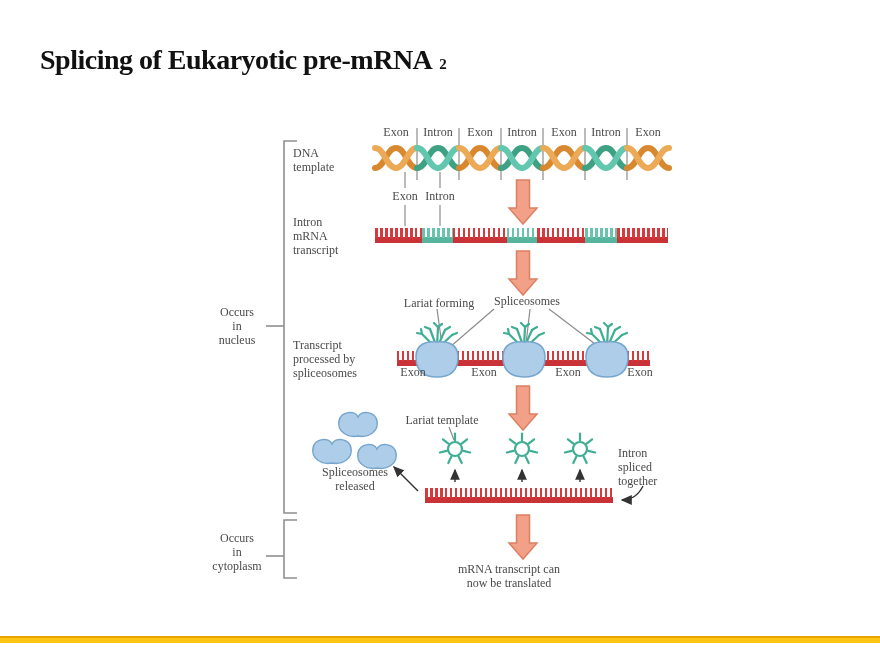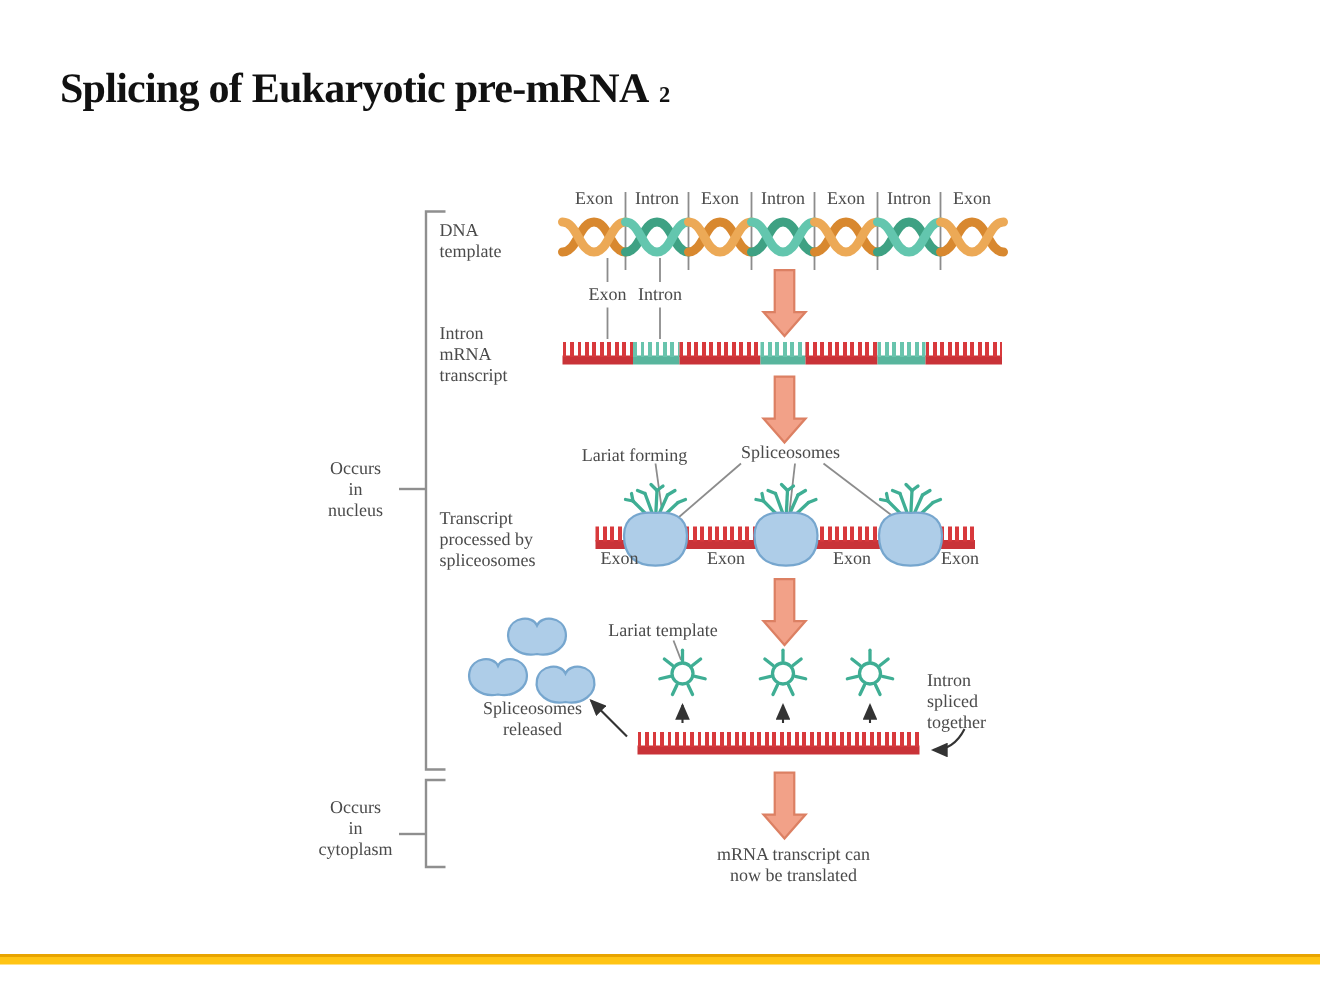--- a/index.html
+++ b/index.html
@@ -216,21 +216,21 @@
   <div class="lbl" style="left:293px;top:146px;">DNA
 template</div>
 
   <div class="lbl ctr" style="left:381px;top:189px;width:48px;">Exon</div>
   <div class="lbl ctr" style="left:416px;top:189px;width:48px;">Intron</div>
 
   <div class="lbl" style="left:293px;top:215px;">Intron
 mRNA
 transcript</div>
 
-  <div class="lbl ctr" style="left:368px;top:296px;width:110px;">Lariat forming</div>
+  <div class="lbl ctr" style="left:384px;top:296px;width:110px;">Lariat forming</div>
   <div class="lbl ctr" style="left:472px;top:294px;width:110px;">Spliceosomes</div>
 
   <div class="lbl ctr" style="left:197px;top:305px;width:80px;">Occurs
 in
 nucleus</div>
   <div class="lbl" style="left:293px;top:338px;">Transcript
 processed by
 spliceosomes</div>
 
   <div class="lbl ctr" style="left:393px;top:365px;width:40px;">Exon</div>
@@ -242,17 +242,17 @@
   <div class="lbl ctr" style="left:295px;top:465px;width:120px;">Spliceosomes
 released</div>
   <div class="lbl" style="left:618px;top:446px;">Intron
 spliced
 together</div>
 
   <div class="lbl ctr" style="left:197px;top:531px;width:80px;">Occurs
 in
 cytoplasm</div>
 
-  <div class="lbl ctr" style="left:439px;top:562px;width:180px;">mRNA transcript can
+  <div class="lbl ctr" style="left:419px;top:562px;width:180px;">mRNA transcript can
 now be translated</div>
 
   <div class="bottom-bar"></div>
 </div>
 
 </body></html>

